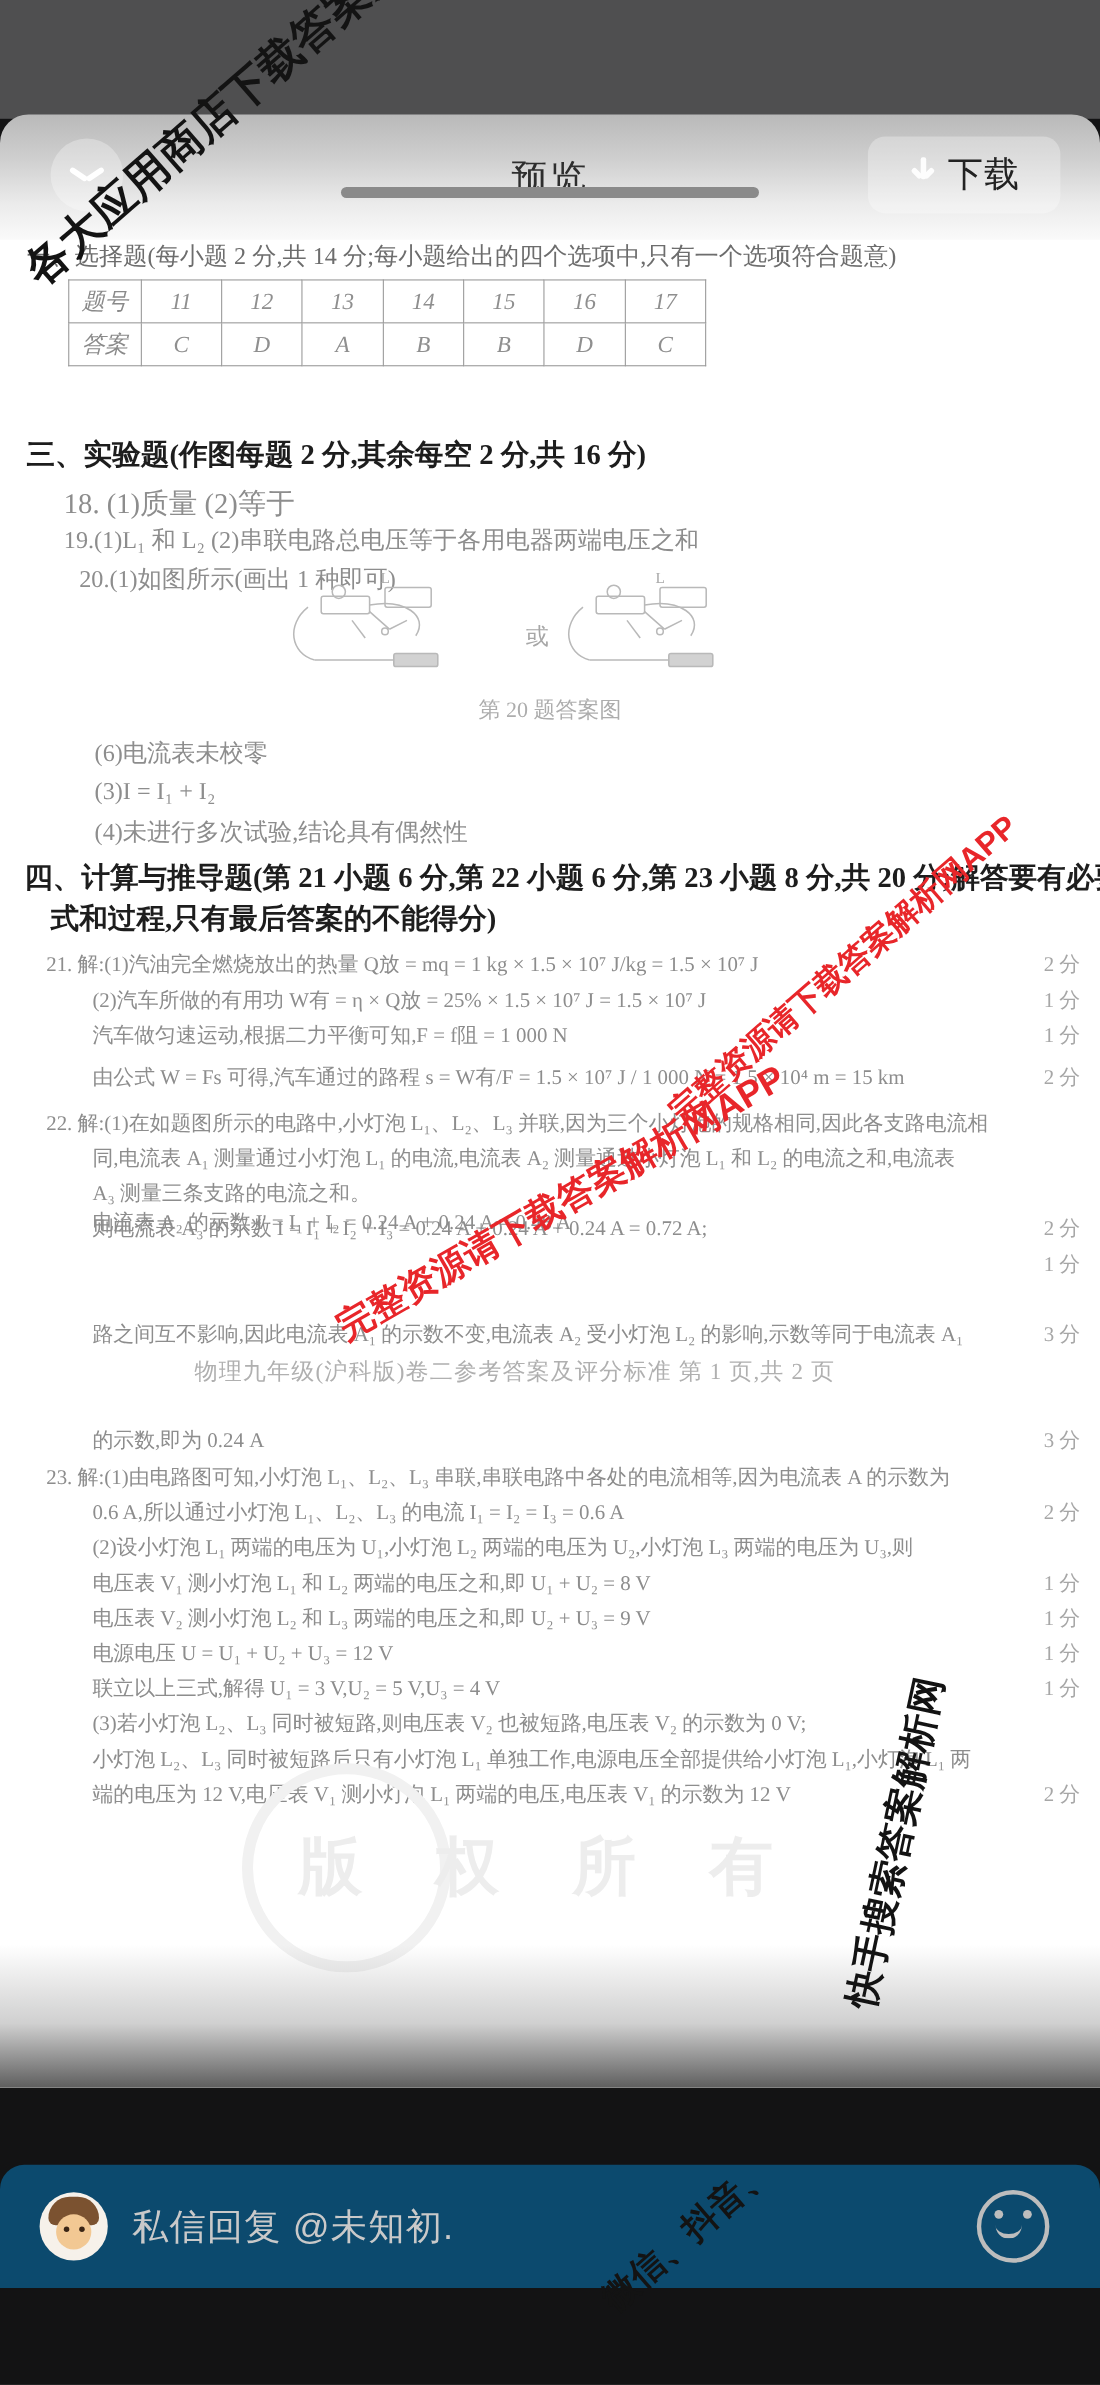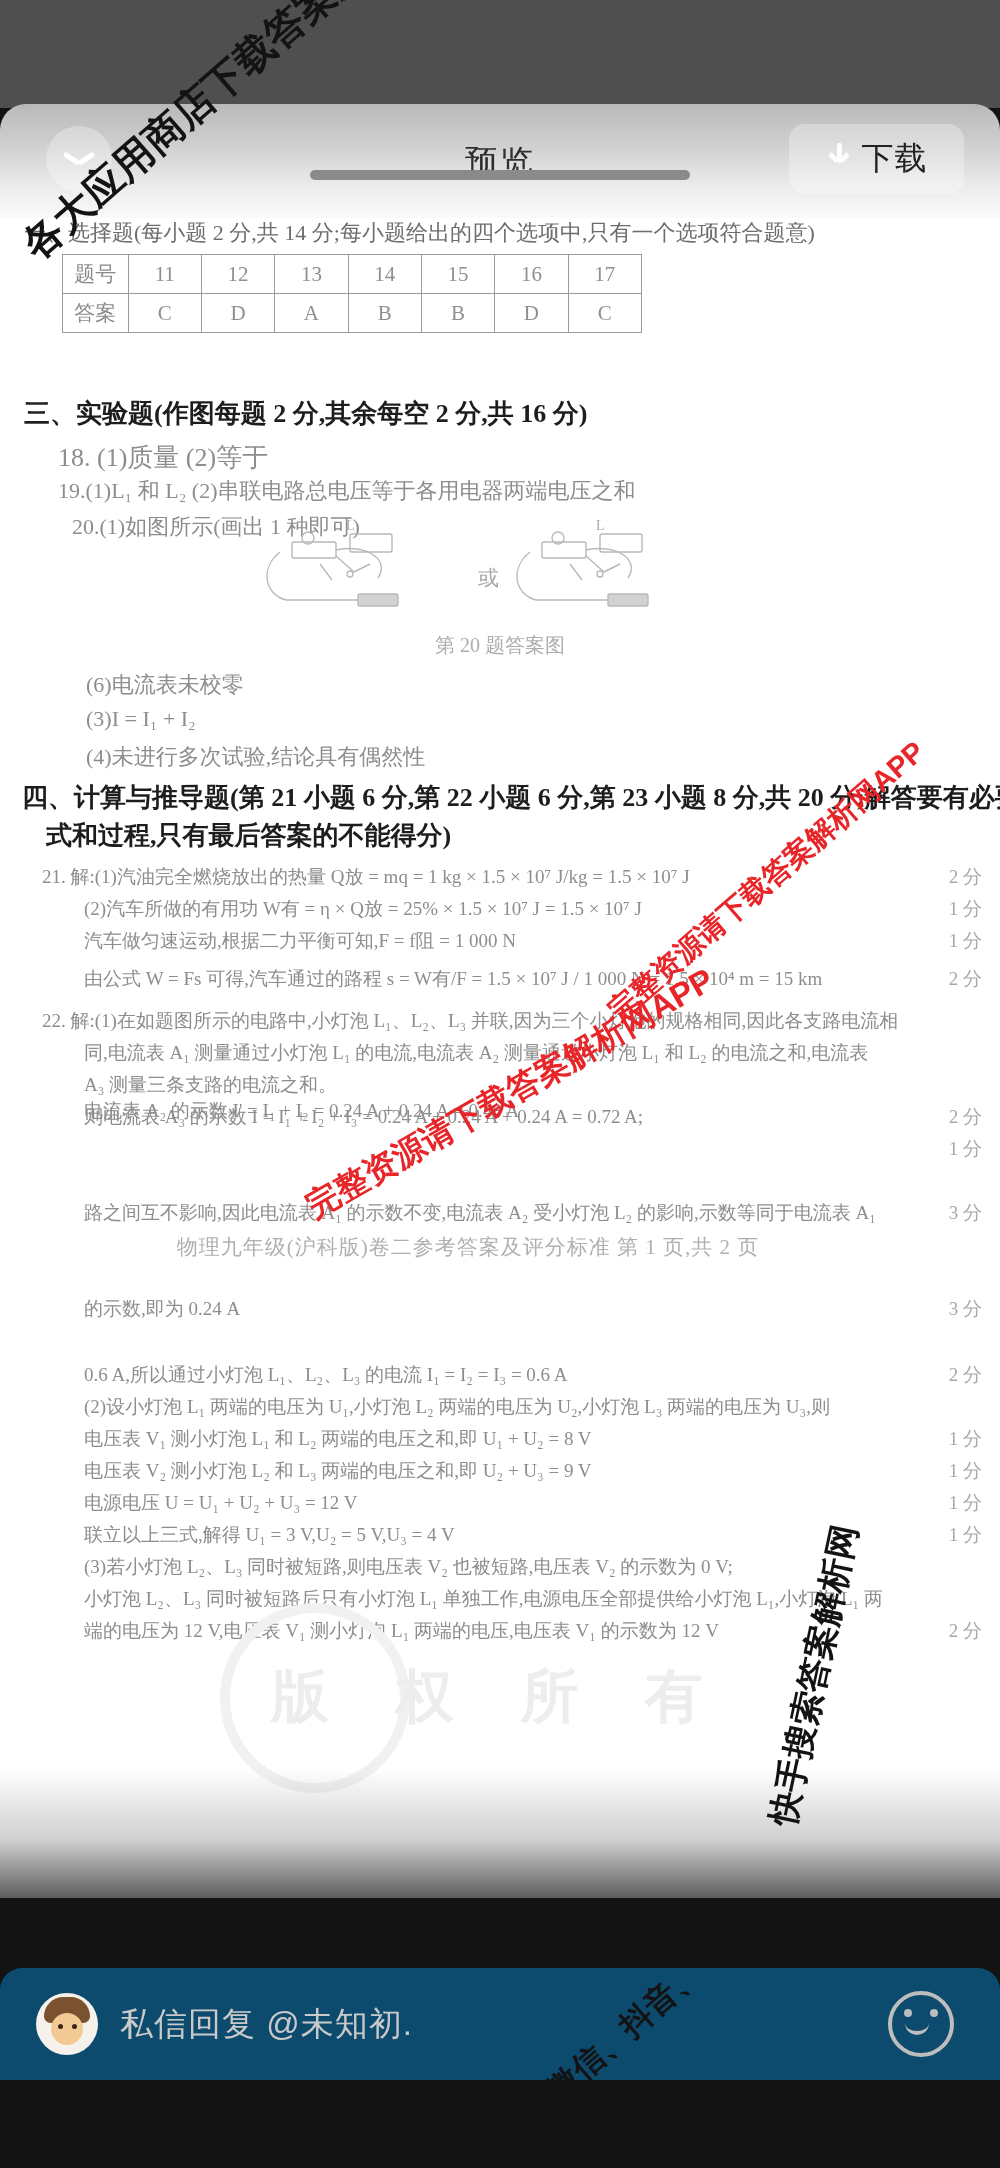--- a/index.html
+++ b/index.html
@@ -79,21 +79,21 @@
   .vfaint{color:#a7a7a7;}
   .sm{font-size:19px;}
 
   
   .qtable{
     position:absolute;left:62px;top:36px;width:580px;border-collapse:collapse;
     font-family:"Liberation Serif","DejaVu Serif",serif;
   }
   .qtable td{
     border:1px solid #9b9b9b;height:36px;text-align:center;
-    font-size:21px;color:#8f8f8f;width:72px;
+    font-size:21px;color:#8f8f8f;width:72px;font-style:italic;
   }
   .qtable td.hd{width:64px;color:#8a8a8a;}
 
   
   .figwrap{position:absolute;left:250px;top:290px;width:500px;height:120px;}
   .figcap{position:absolute;left:0;top:420px;width:1000px;text-align:center;font-size:20px;color:#adadad;}
 
   
   .paper-footer{
     position:absolute;left:0;top:1015px;width:936px;text-align:center;
@@ -274,20 +274,21 @@
       <div class="ln faint sm" style="left:84px;top:880px;">电流表 A₂ 的示数 I' = I₁ + I₂ = 0.24 A + 0.24 A = 0.48 A</div>
       <div class="ln vfaint sm" style="right:18px;top:918px;">1 分</div>
       <div class="ln faint sm" style="left:84px;top:982px;">路之间互不影响,因此电流表 A₁ 的示数不变,电流表 A₂ 受小灯泡 L₂ 的影响,示数等同于电流表 A₁</div>
       <div class="ln vfaint sm" style="right:18px;top:982px;">3 分</div>
 
       <div class="paper-footer">物理九年级(沪科版)卷二参考答案及评分标准    第 1 页,共 2 页</div>
 
       <div class="ln faint sm" style="left:84px;top:1078px;">的示数,即为 0.24 A</div>
       <div class="ln vfaint sm" style="right:18px;top:1078px;">3 分</div>
 
+      <div class="ln faint sm" style="left:42px;top:1112px;">23. 解:(1)由电路图可知,小灯泡 L₁、L₂、L₃ 串联,串联电路中各处的电流相等,因为电流表 A 的示数为</div>
       <div class="ln faint sm" style="left:84px;top:1144px;">0.6 A,所以通过小灯泡 L₁、L₂、L₃ 的电流 I₁ = I₂ = I₃ = 0.6 A</div>
       <div class="ln vfaint sm" style="right:18px;top:1144px;">2 分</div>
       <div class="ln faint sm" style="left:84px;top:1176px;">(2)设小灯泡 L₁ 两端的电压为 U₁,小灯泡 L₂ 两端的电压为 U₂,小灯泡 L₃ 两端的电压为 U₃,则</div>
       <div class="ln faint sm" style="left:84px;top:1208px;">电压表 V₁ 测小灯泡 L₁ 和 L₂ 两端的电压之和,即 U₁ + U₂ = 8 V</div>
       <div class="ln vfaint sm" style="right:18px;top:1208px;">1 分</div>
       <div class="ln faint sm" style="left:84px;top:1240px;">电压表 V₂ 测小灯泡 L₂ 和 L₃ 两端的电压之和,即 U₂ + U₃ = 9 V</div>
       <div class="ln vfaint sm" style="right:18px;top:1240px;">1 分</div>
       <div class="ln faint sm" style="left:84px;top:1272px;">电源电压 U = U₁ + U₂ + U₃ = 12 V</div>
       <div class="ln vfaint sm" style="right:18px;top:1272px;">1 分</div>
       <div class="ln faint sm" style="left:84px;top:1304px;">联立以上三式,解得 U₁ = 3 V,U₂ = 5 V,U₃ = 4 V</div>

